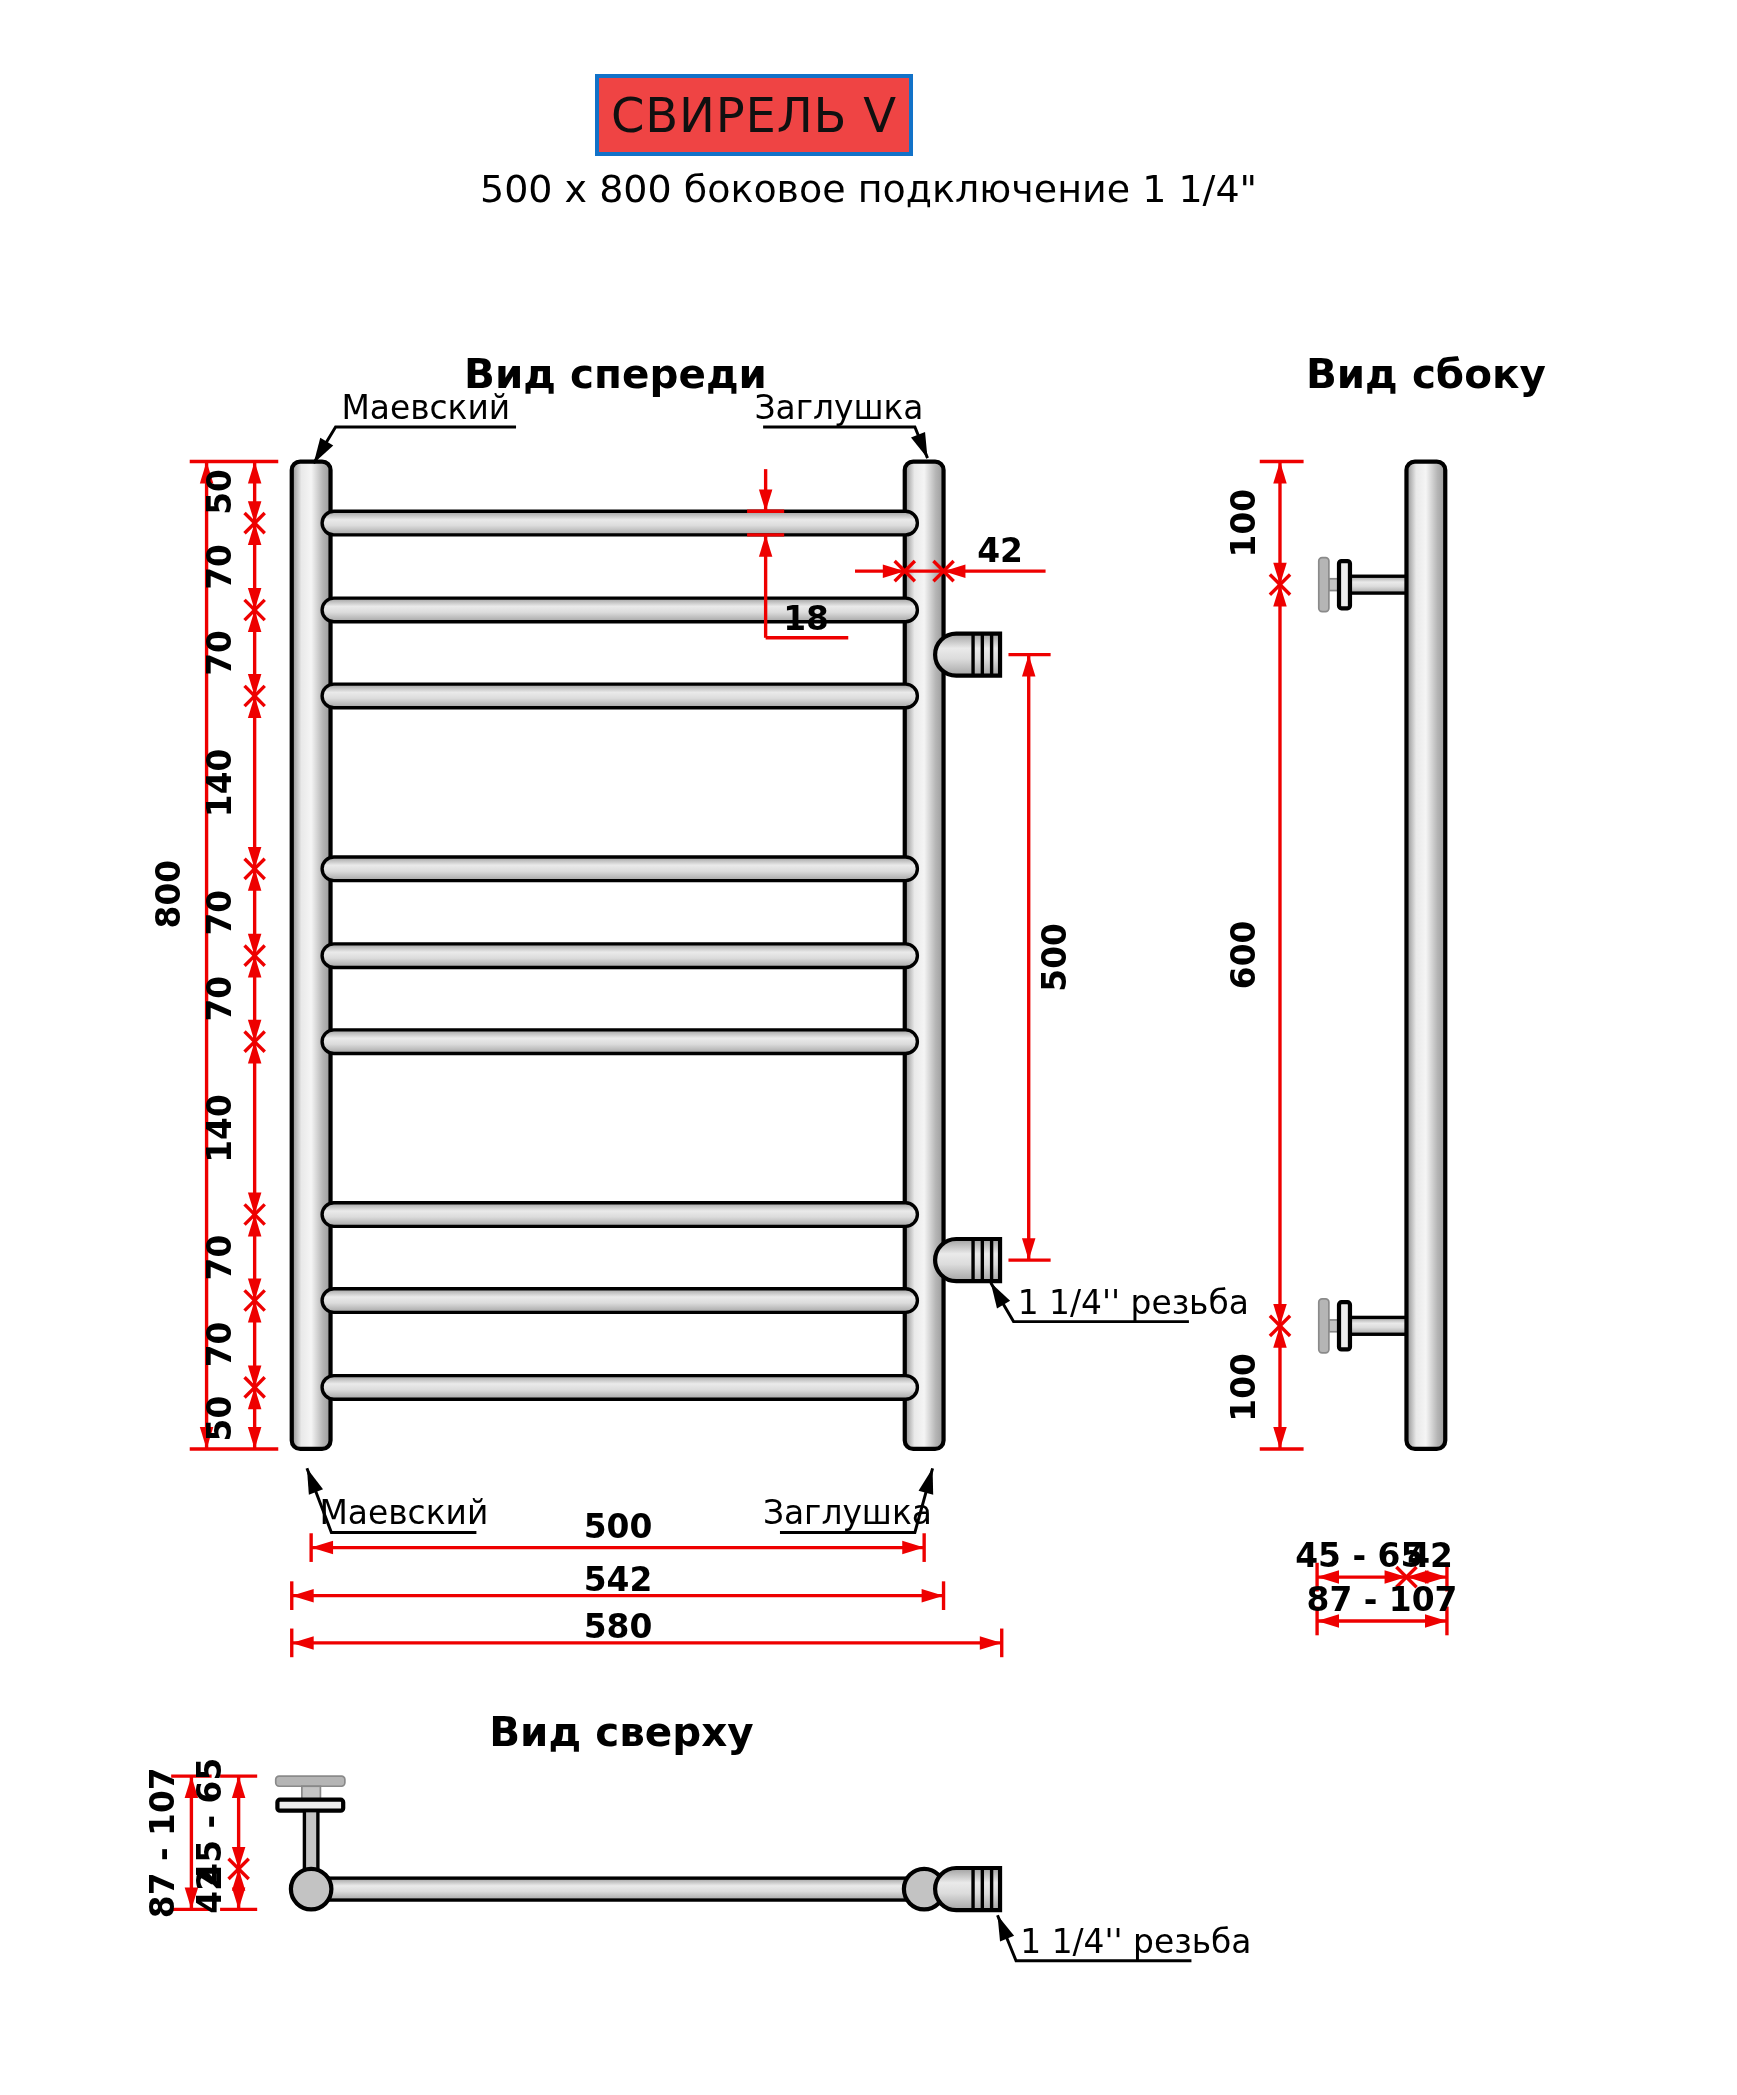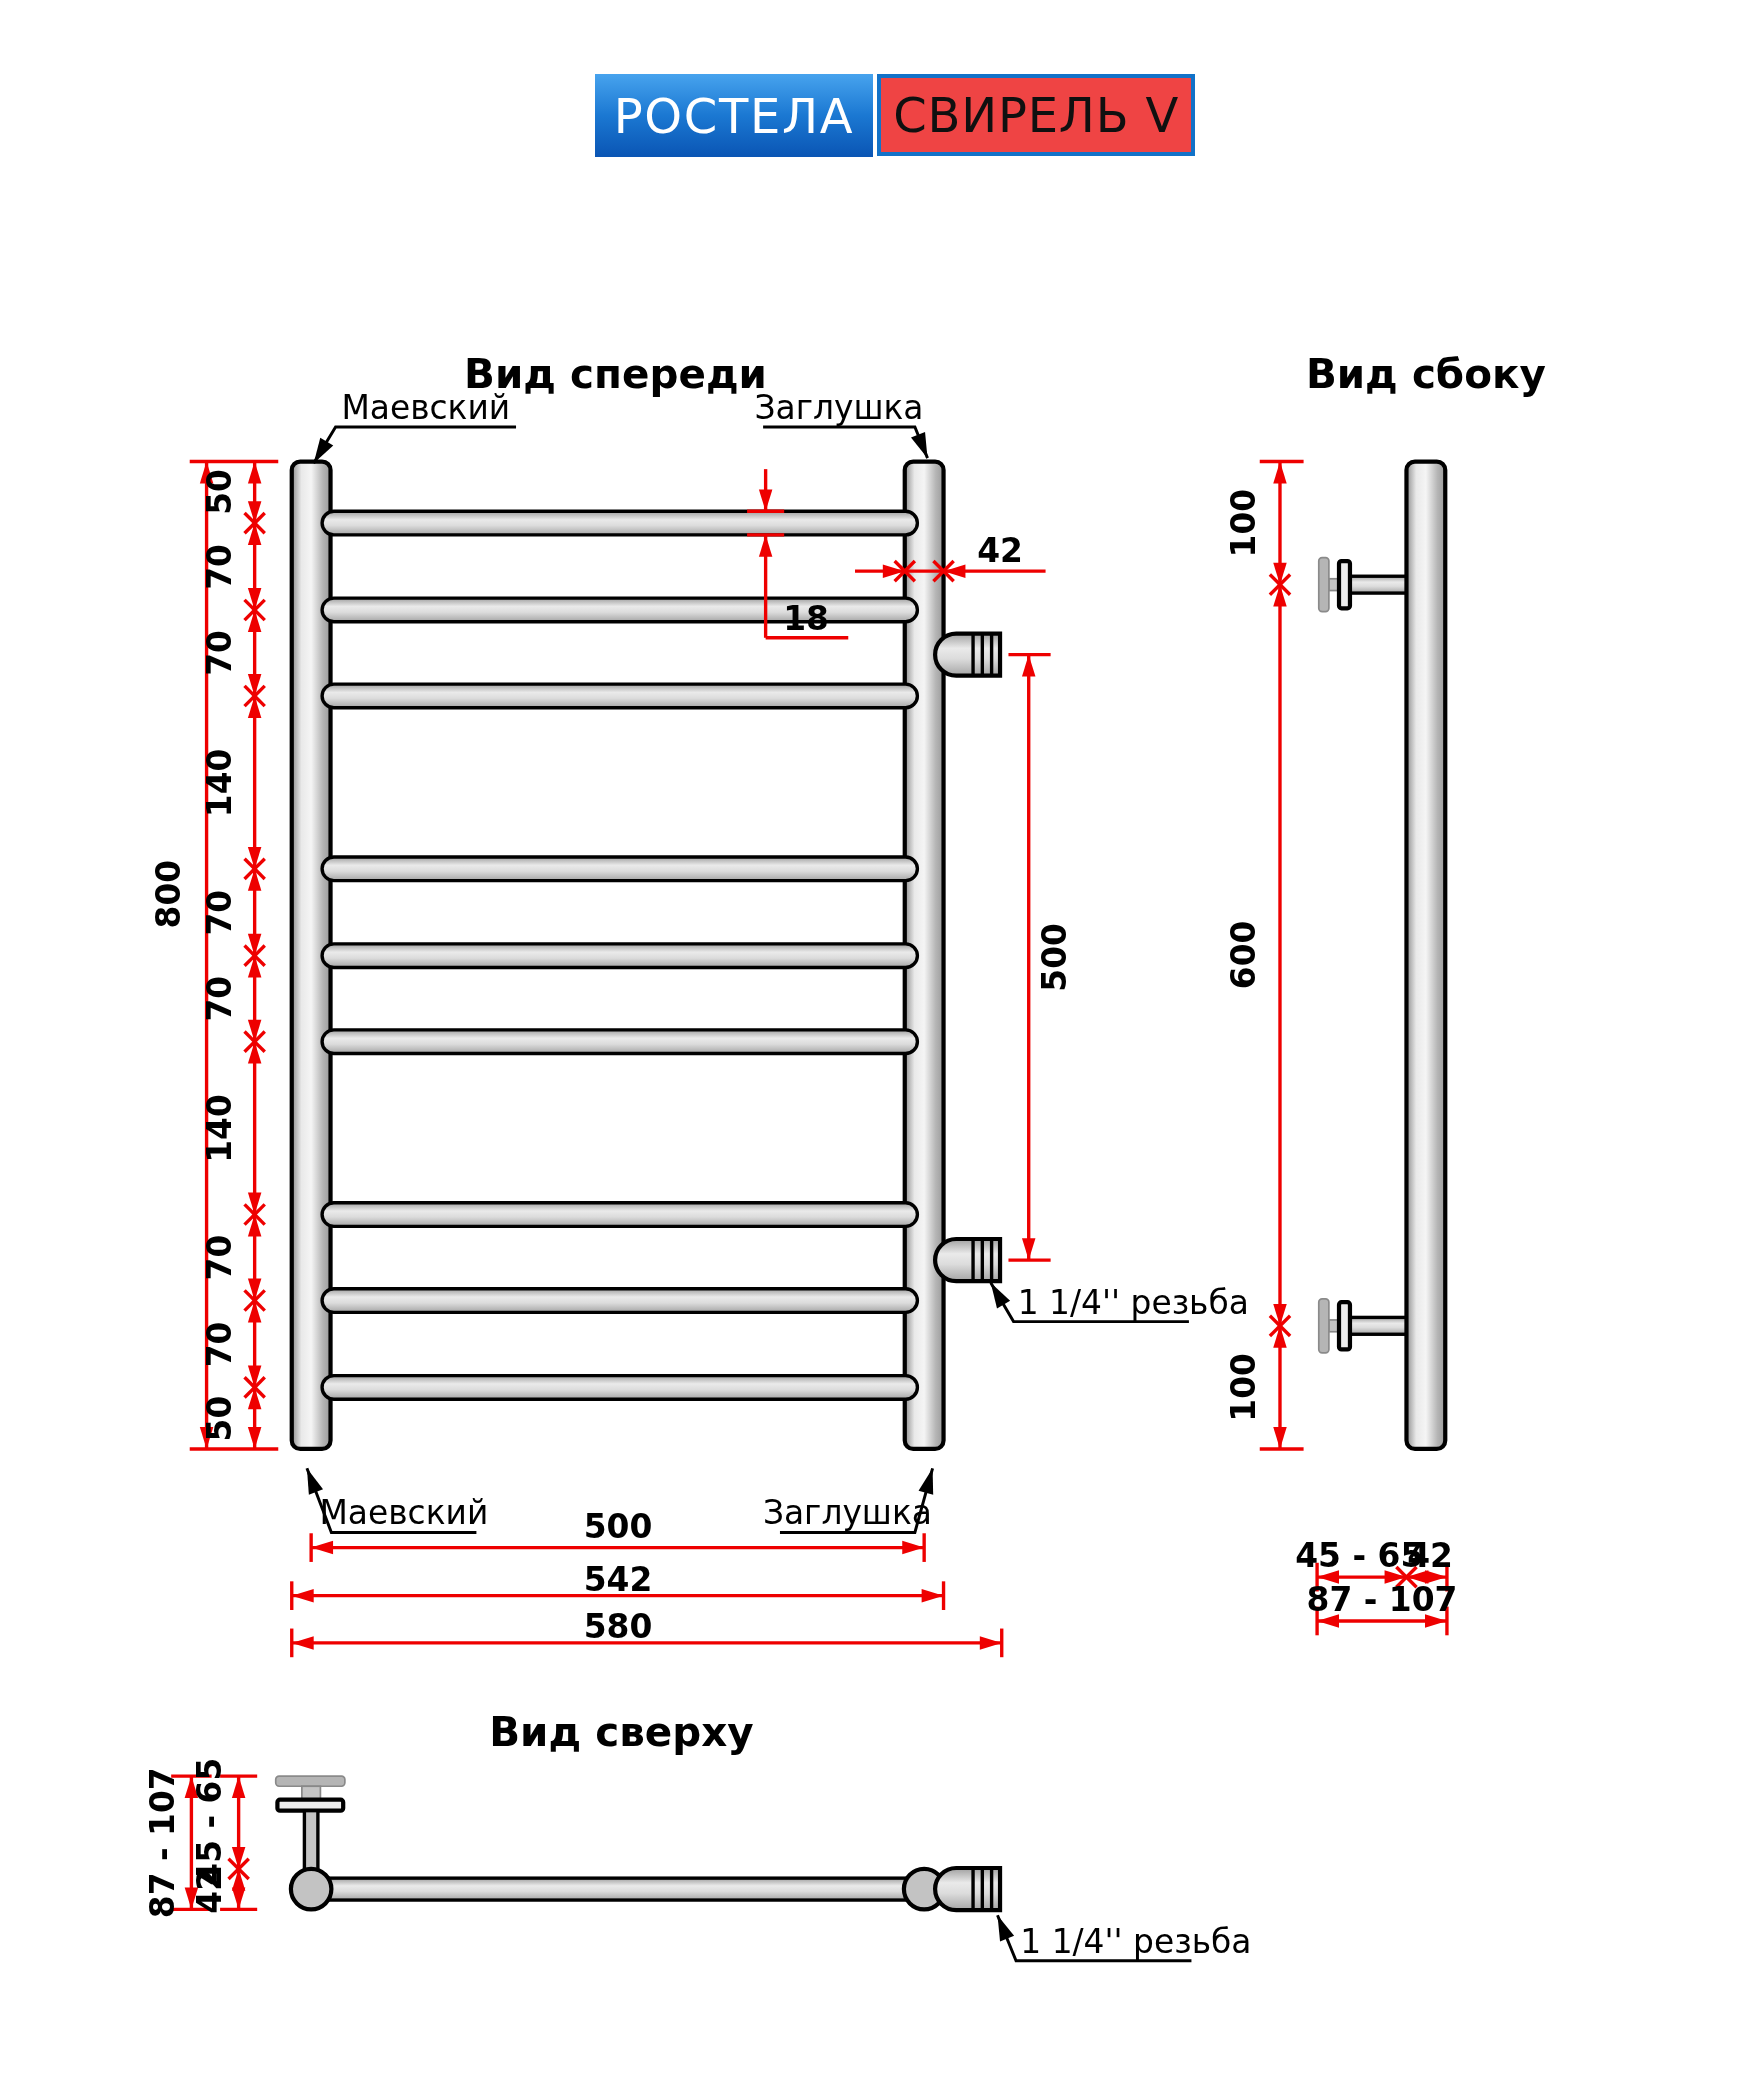--- a/index.html
+++ b/index.html
@@ -17,23 +17,23 @@
   .dim{font-family:"DejaVu Sans",sans-serif;font-size:39px;font-weight:bold}
   .lbl{font-family:"DejaVu Sans",sans-serif;font-size:39px}
   .vtitle{font-family:"DejaVu Sans",sans-serif;font-size:48px;font-weight:bold}
 </style>
 </head>
 <body>
 
 <div class="page">
 
   <div class="logo-row">
-    <div class="brand-box">РОСТЕЛА</div>
     <div class="model-box">СВИРЕЛЬ V</div>
   </div>
+  <div class="subtitle">500 x 800 боковое подключение 1 1/4"</div>
 
   <svg class="drawing" width="1737" height="2096" viewBox="0 0 2060 2485">
     <defs>
       <linearGradient id="gradV" x1="0" y1="0" x2="1" y2="0">
         <stop offset="0" stop-color="#8e8e8e"></stop>
           <stop offset="0.25" stop-color="#e9e9e9"></stop>
         <stop offset="0.5" stop-color="#f5f5f5"></stop>
           <stop offset="0.8" stop-color="#b5b5b5"></stop>
         <stop offset="1" stop-color="#9a9a9a"></stop>
       </linearGradient>

